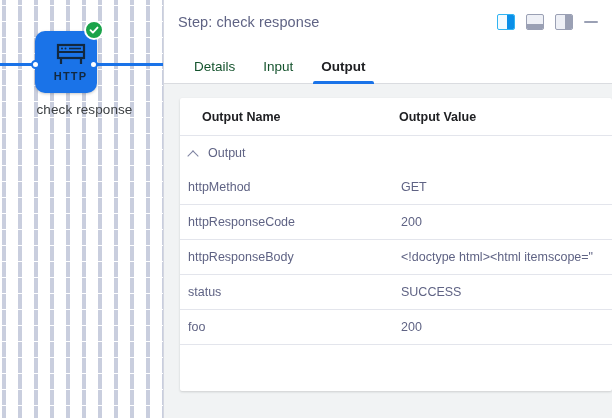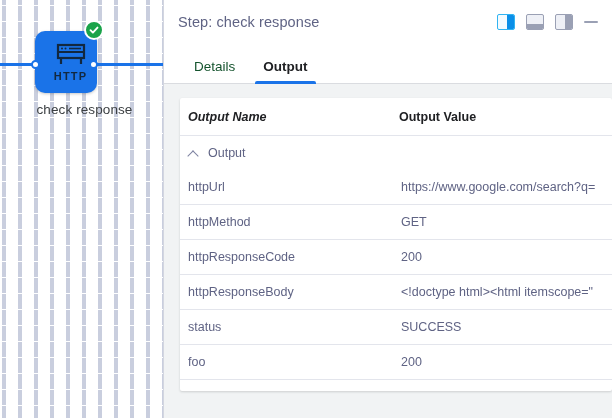--- a/index.html
+++ b/index.html
@@ -248,21 +248,21 @@
 
   table.out-table th {
     text-align: left;
     font-size: 12.5px;
     font-weight: bold;
     color: #202124;
     padding: 12px 8px 11px 8px;
     border-bottom: 1px solid #e3e5ec;
     white-space: nowrap;
   }
-  table.out-table th.h-name  { padding-left: 8px; font-style: italic; }
+  table.out-table th.h-name  { padding-left: 22px; }
   table.out-table th.h-value { padding-left: 6px; }
 
   table.out-table td {
     color: #5f6384;
     padding: 10px 8px;
     border-bottom: 1px solid #e3e5ec;
     white-space: nowrap;
     overflow: hidden;
   }
   tr.group-row td {
@@ -340,20 +340,21 @@
       <div class="panel-actions">
         <div class="layout-btn active"></div>
         <div class="layout-btn bottom"></div>
         <div class="layout-btn right"></div>
         <div class="minimize-btn"></div>
       </div>
     </div>
 
     <div class="tabs">
       <div class="tab">Details</div>
+      <div class="tab">Input</div>
       <div class="tab active">Output</div>
     </div>
 
     <div class="panel-body">
       <div class="table-card">
         <table class="out-table">
           <colgroup>
               <col class="c-name">
               <col class="c-value">
             </colgroup>
@@ -368,26 +369,20 @@
             <tr class="group-row">
               <td colspan="2">
                 <span class="group-cell">
                   <span class="chevron"></span>
                   <span>Output</span>
                 </span>
               </td>
             </tr>
 
             <tr>
-              <td class="name-cell">httpUrl</td>
-              <td class="value-cell">
-                  <span class="clip">https://www.google.com/search?q=</span>
-                </td>
-            </tr>
-            <tr>
               <td class="name-cell">httpMethod</td>
               <td class="value-cell">
                   <span class="clip">GET</span>
                 </td>
             </tr>
             <tr>
               <td class="name-cell">httpResponseCode</td>
               <td class="value-cell">
                   <span class="clip">200</span>
                 </td>

